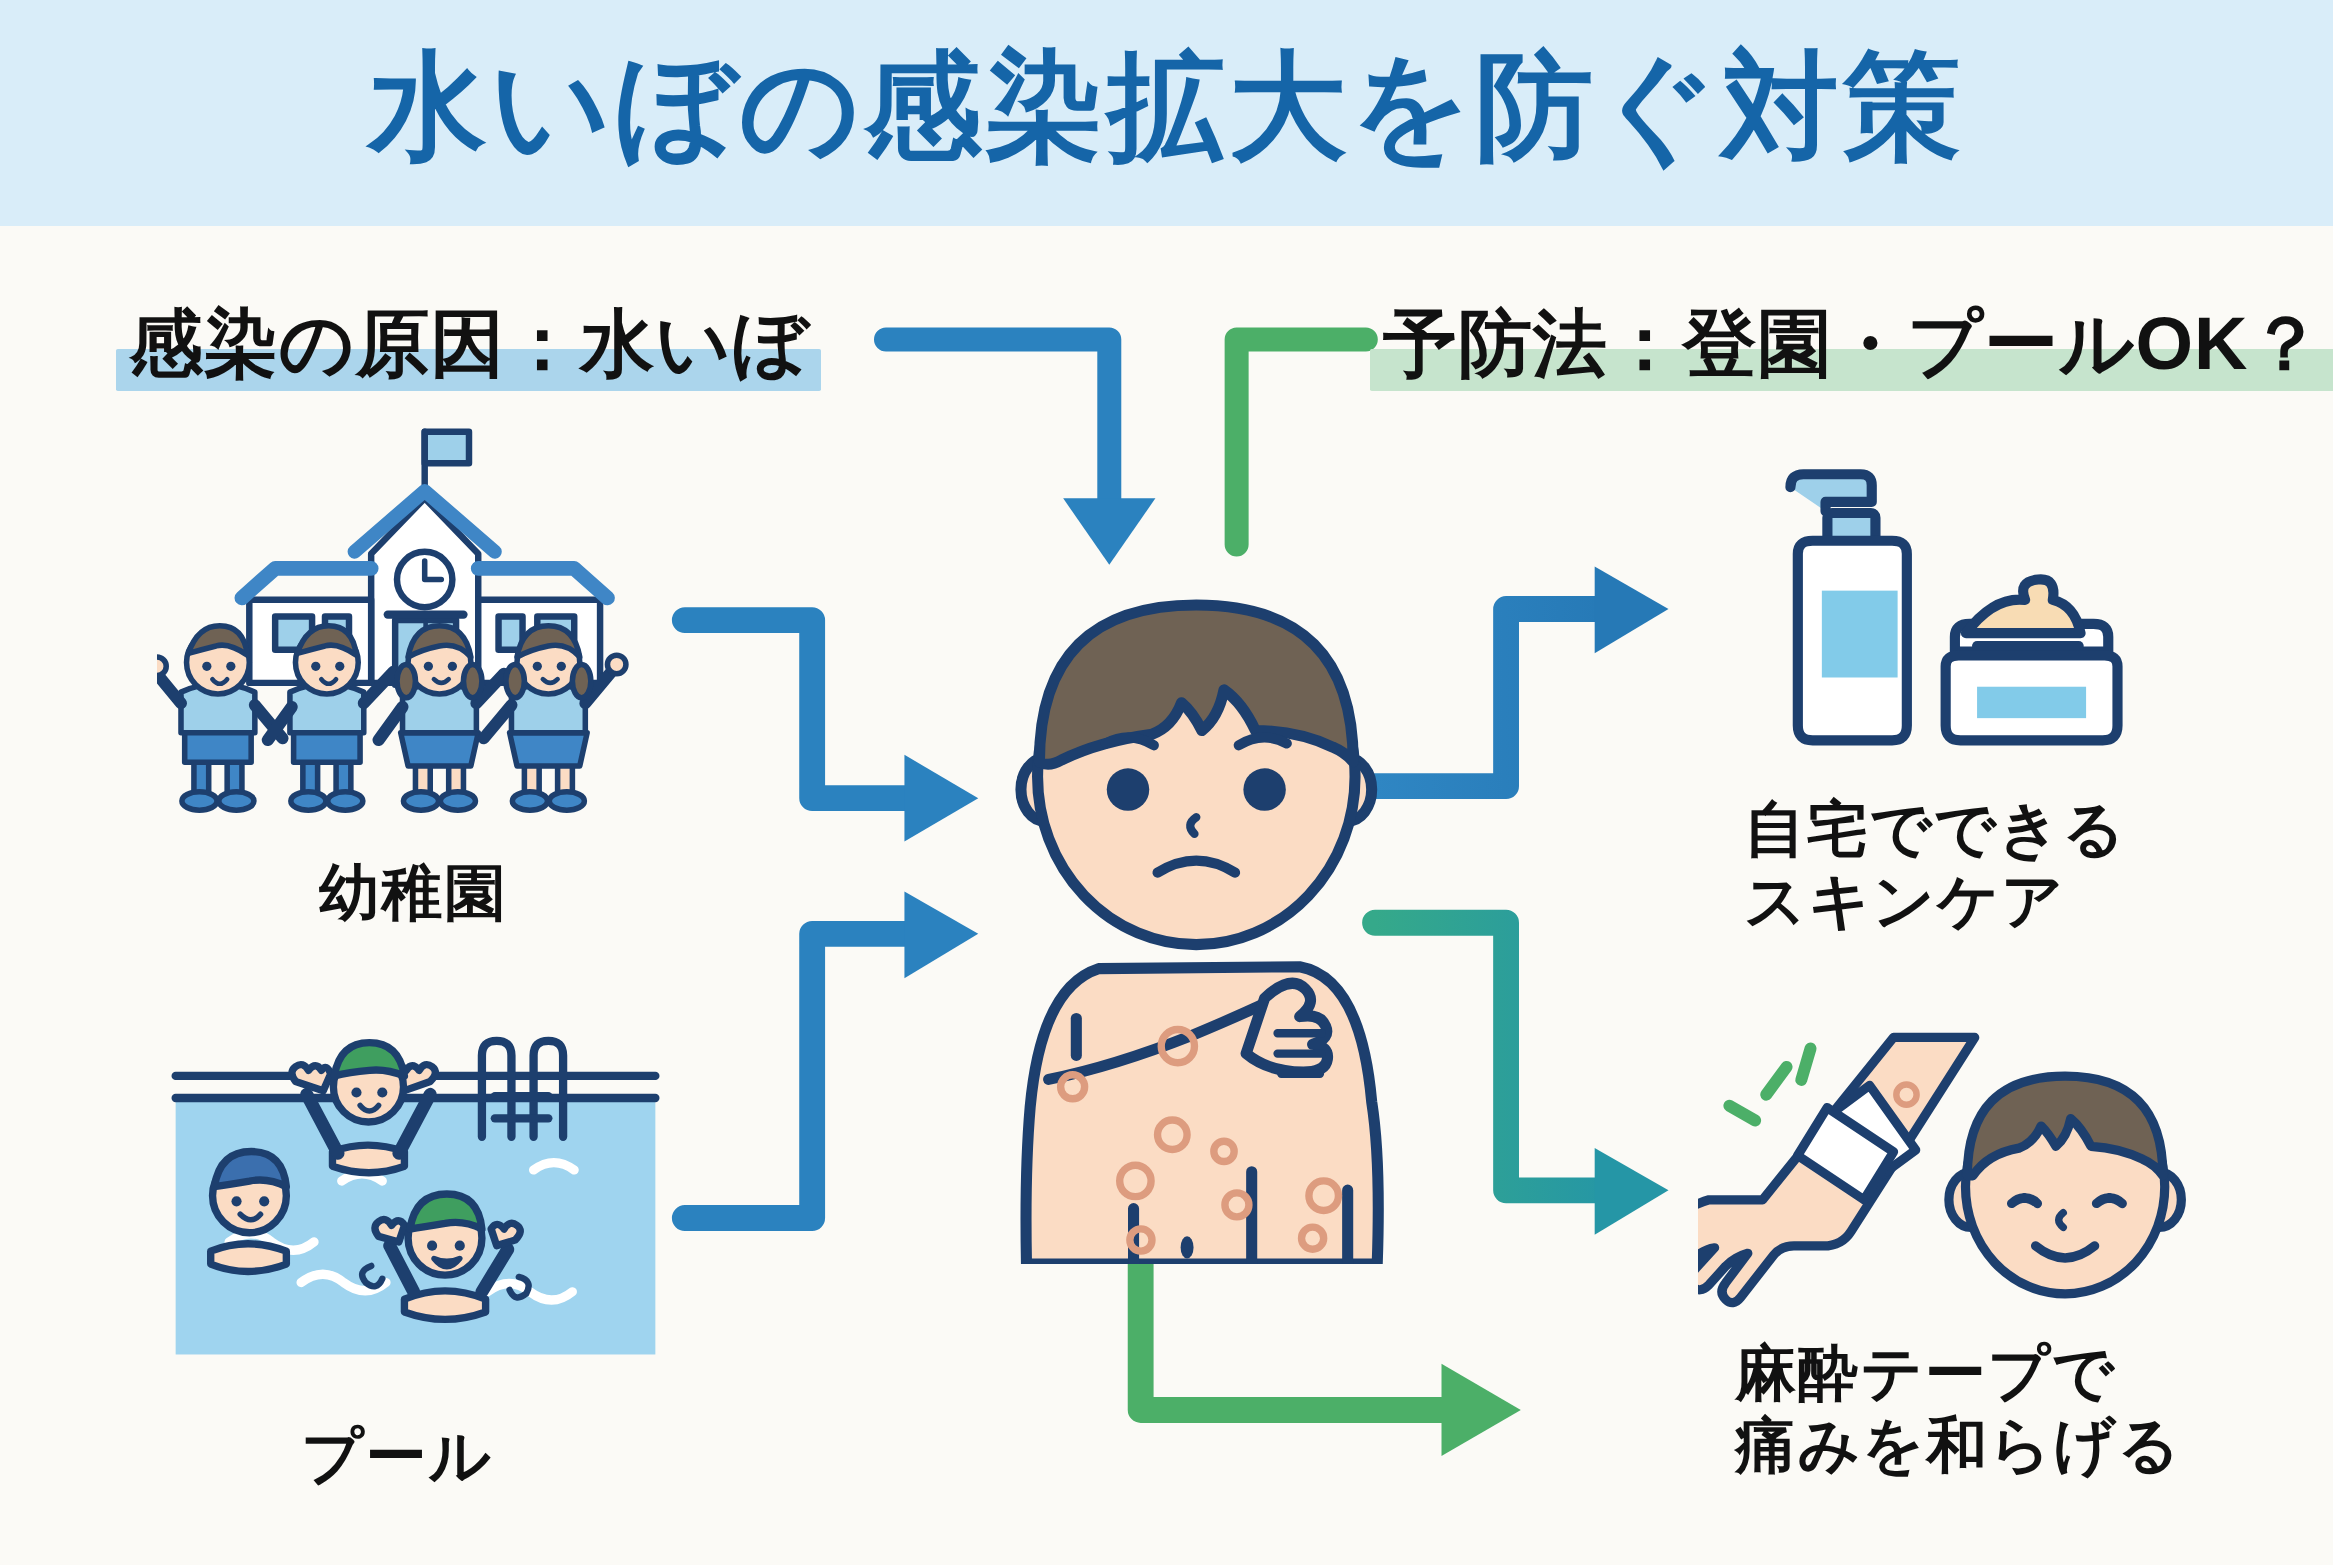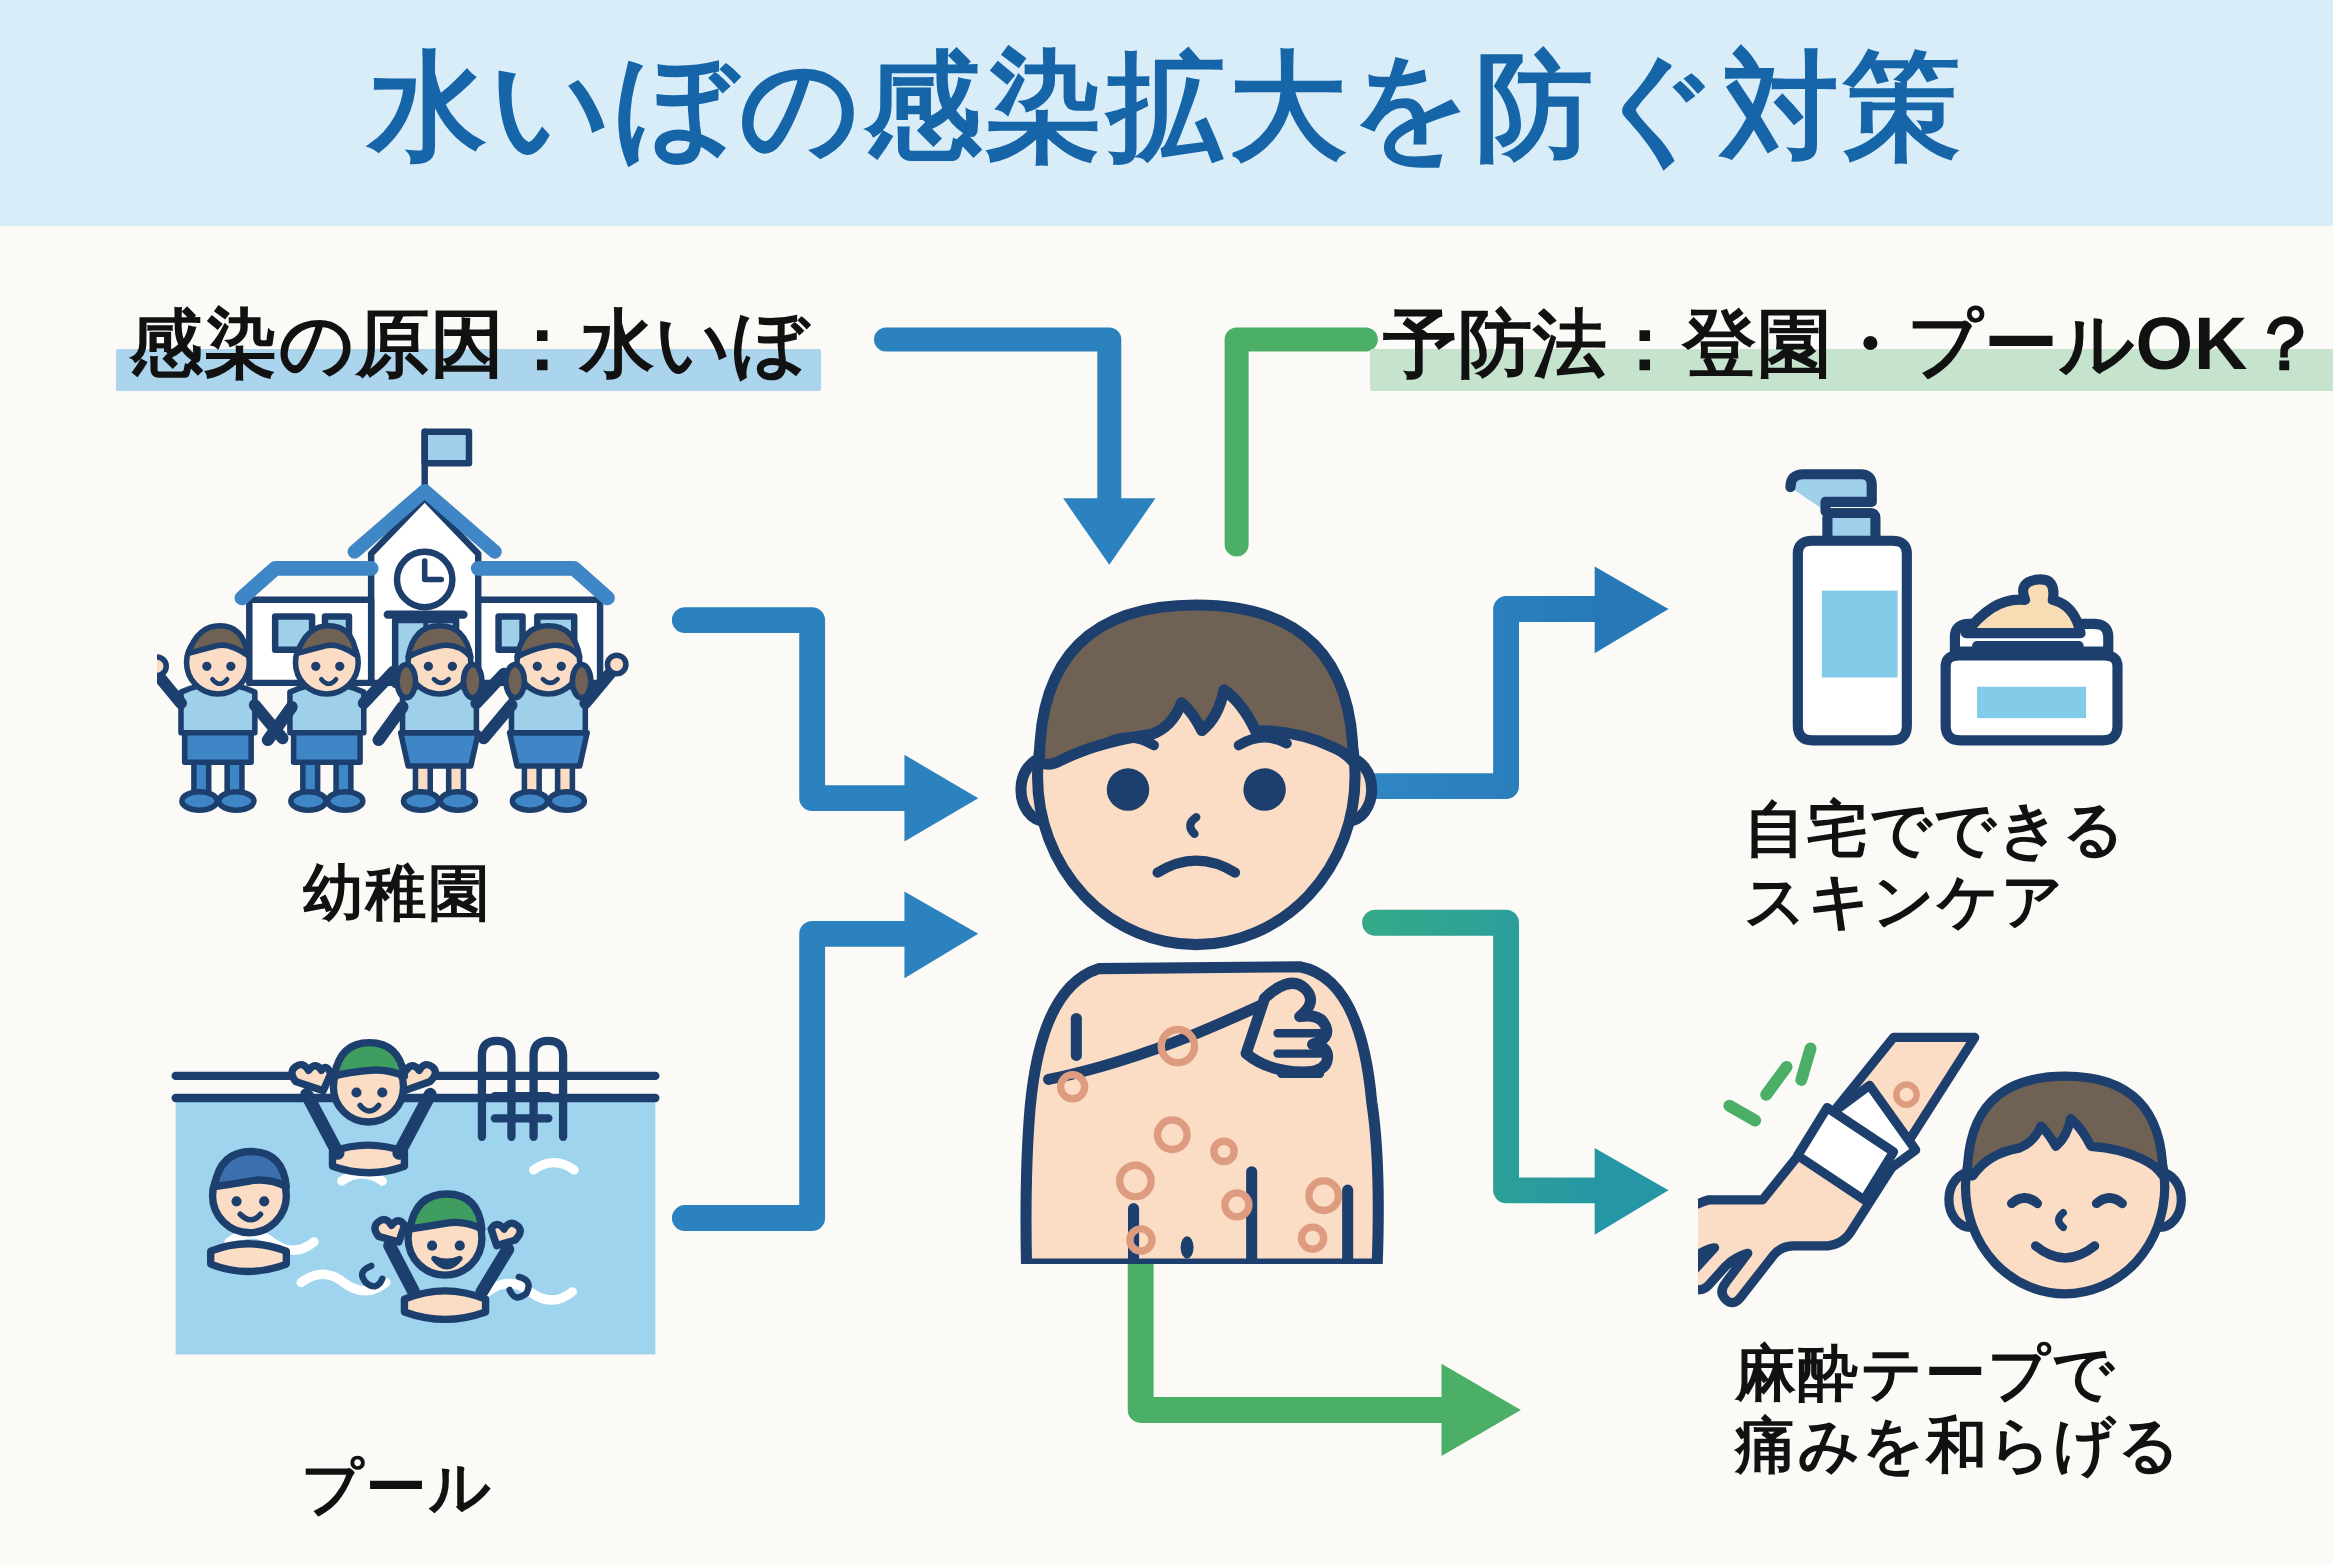--- a/index.html
+++ b/index.html
@@ -43,22 +43,22 @@
   #head-cause .hl{background:#abd5ec;}
   #head-prevent{left:1383px;top:295px;}
   #head-prevent .hl{background:#c6e4cd;}
 
   
   .caption{
     position:absolute;text-align:center;white-space:nowrap;
     font-size:61px;font-weight:bold;color:#111;letter-spacing:1.8px;
     line-height:1.18;
   }
-  #cap-kinder{left:0px;top:858px;width:794px;}
-  #cap-pool{left:0px;top:1421px;width:794px;margin-top:31px;}
+  #cap-kinder{left:16px;top:858px;width:794px;}
+  #cap-pool{left:0px;top:1421px;width:794px;}
   #cap-skincare{left:1744px;top:794px;width:701px;text-align:left;}
   #cap-tape{left:1735px;top:1338px;width:701px;text-align:left;}
 
   
   .art{position:absolute;}
   #art-kinder{left:157px;top:415px;width:480px;height:425px;}
   #art-pool{left:157px;top:1015px;width:517px;height:369px;}
   #art-child{left:960px;top:581px;width:480px;height:683px;}
   #art-skincare{left:1735px;top:452px;width:425px;height:305px;}
   #art-tape{left:1698px;top:1015px;width:535px;height:305px;}

